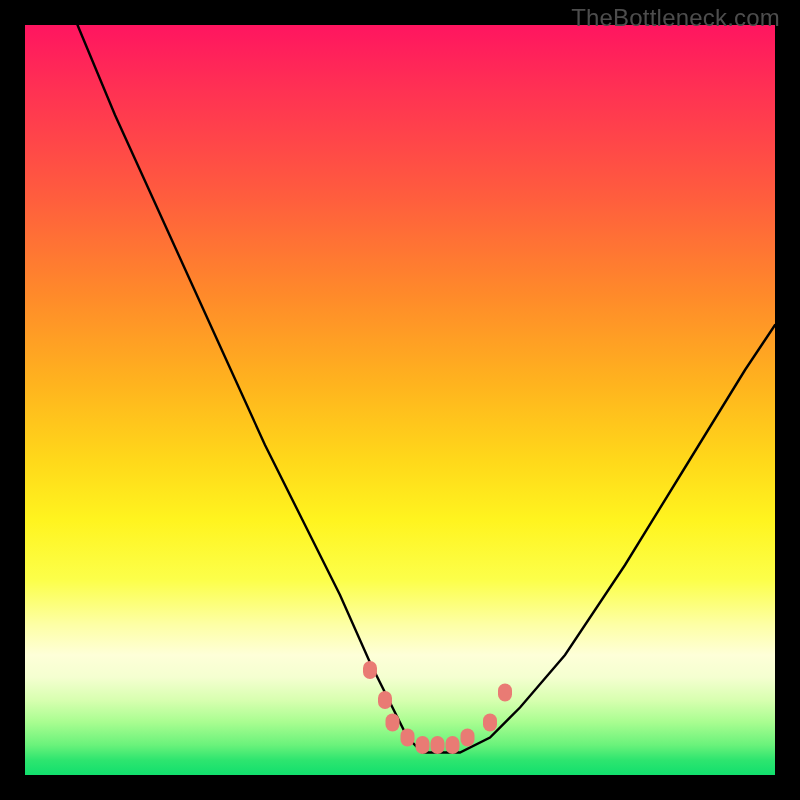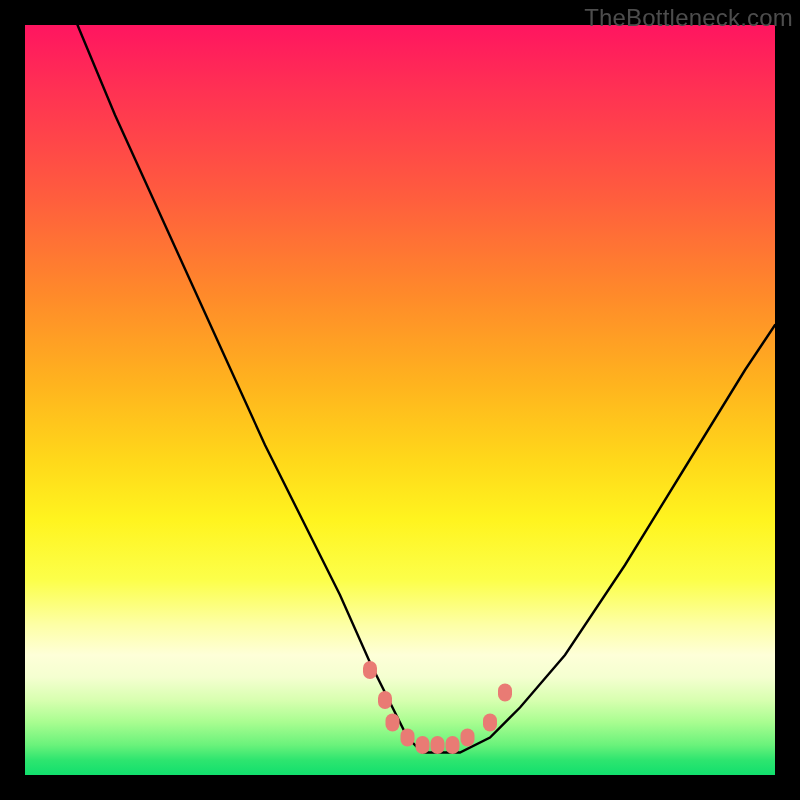--- a/index.html
+++ b/index.html
@@ -34,21 +34,21 @@
       #d8ffb0 90%,
       #a8fd90 93%,
       #6af27b 96%,
       #2ee56f 98%,
       #11df6d 100%
     );
   }
   .watermark {
     position: absolute;
     top: 4px;
-    right: 7px;
+    right: 20px;
     color: #4d4d4d;
     font-size: 24px;
     font-weight: 400;
     letter-spacing: 0.2px;
     user-select: none;
   }
   svg.curve {
     position: absolute;
     left: 25px;
     top: 25px;

